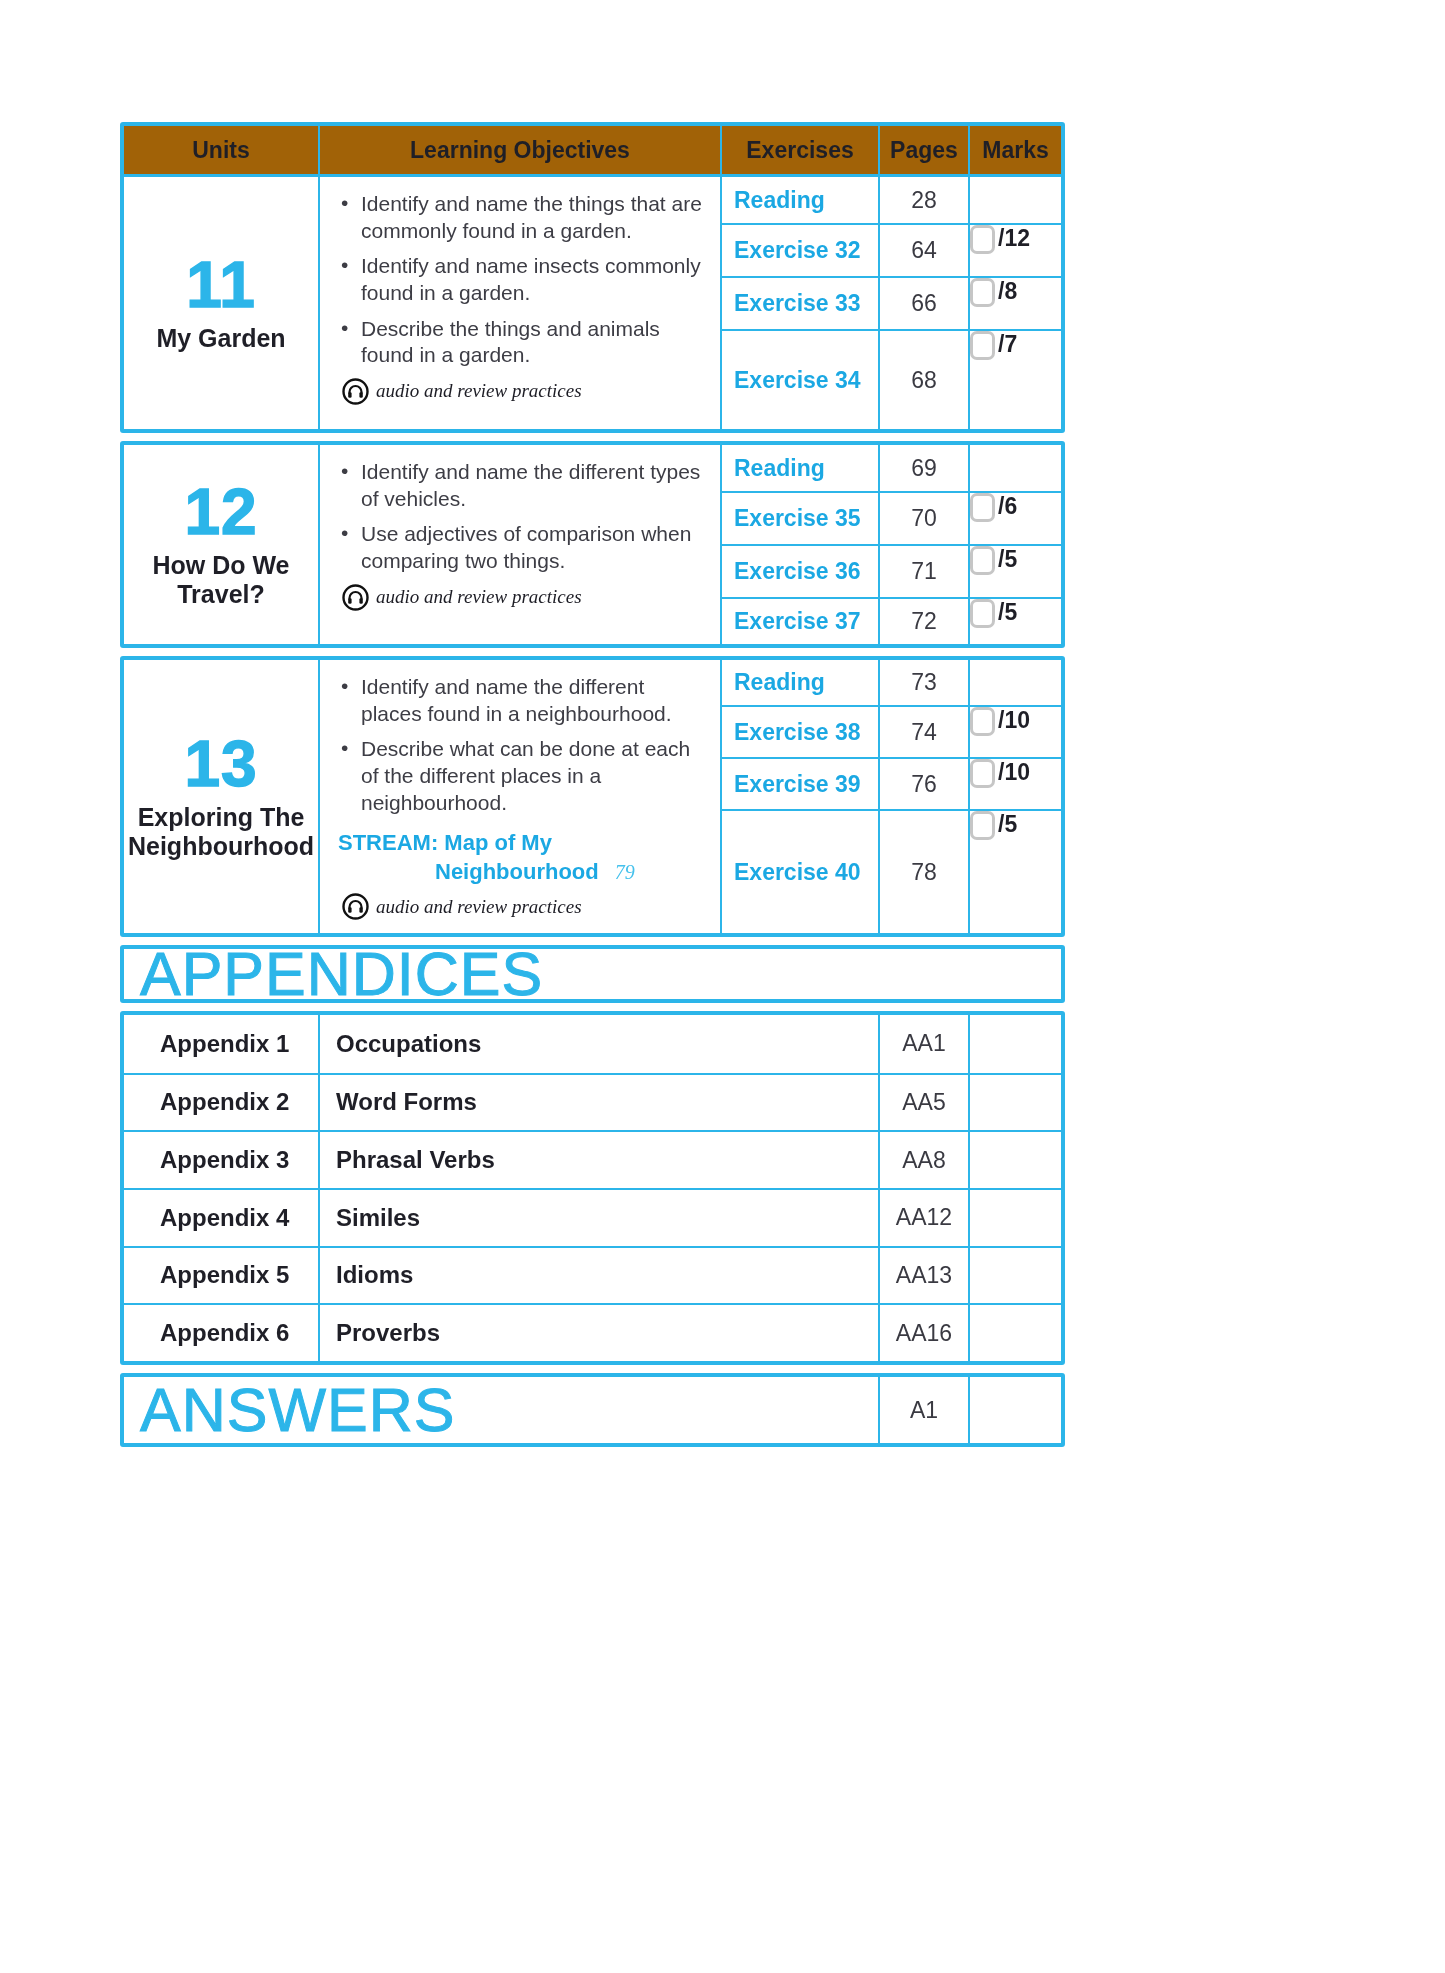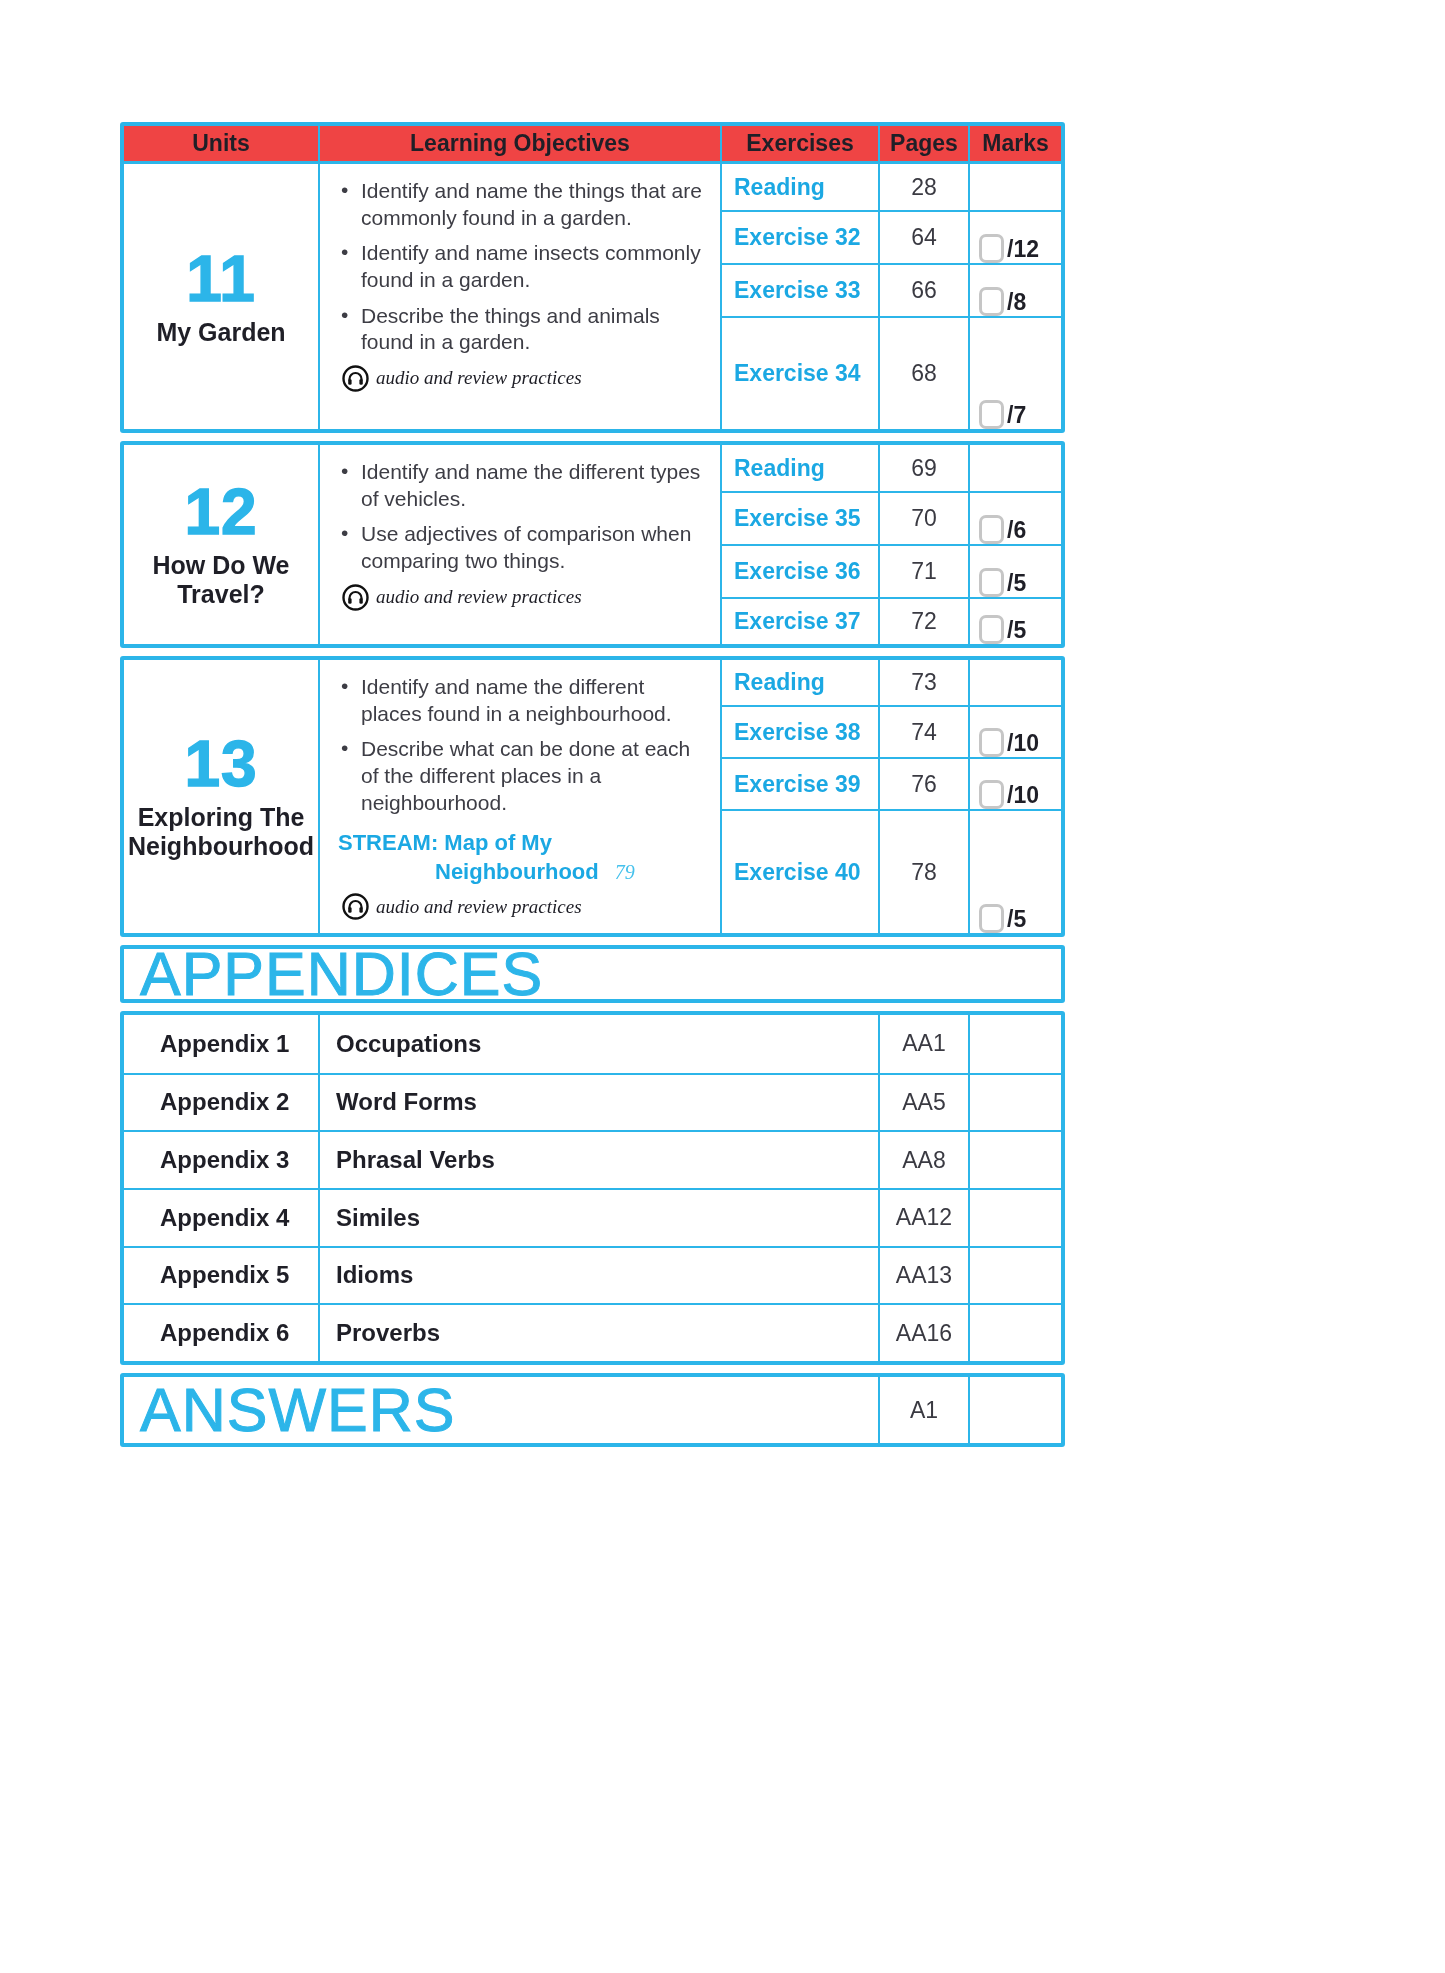--- a/index.html
+++ b/index.html
@@ -12,21 +12,21 @@
   *{box-sizing:border-box}
   html,body{margin:0;padding:0;background:#ffffff}
   .page{position:relative;width:1445px;height:1973px;background:#fff;
         font-family:"Liberation Sans",sans-serif;overflow:hidden}
   .toc{position:absolute;left:120px;top:122px;width:945px;
        display:flex;flex-direction:column;gap:8px}
   .box{border:4px solid var(--accent);border-radius:3px;background:#fff}
 
   
   .header-row{display:grid;grid-template-columns:194px 402px 158px 90px 1fr;
-              height:38px;background:#ef4444;border-bottom:3px solid var(--accent);flex:none}
+              height:51px;background:#a16207;border-bottom:3px solid var(--accent);flex:none}
   .hcell{display:flex;align-items:center;justify-content:center;
          font-weight:bold;font-size:23px;color:var(--ink)}
   .bl{border-left:2px solid var(--accent)}
   .bt{border-top:2px solid var(--accent)}
 
   
   .boxA{height:311px;display:flex;flex-direction:column}
   .unit-grid{display:grid;grid-template-columns:194px 402px 158px 90px 1fr}
   .gA{flex:1;grid-template-rows:46px 53px 53px auto}
   .boxB{height:207px;grid-template-rows:46px 53px 53px auto}
@@ -40,21 +40,21 @@
 
   .obj-cell{grid-column:2;grid-row:1/span 4;padding:14px 12px 12px 18px}
   .obj{position:relative;padding-left:23px;font-size:21px;line-height:1.27;
        color:var(--obj);margin-bottom:9px}
   .obj::before{content:"\2022";position:absolute;left:3px;top:-1px;color:var(--obj)}
 
   .ex-cell{grid-column:3;display:flex;align-items:center;padding-left:12px;
            font-size:23px;font-weight:bold;color:var(--accent-text)}
   .pg-cell{grid-column:4;display:flex;align-items:center;justify-content:center;
            font-size:23px;color:#3a3a42}
-  .mk-cell{grid-column:5;display:flex;align-items:flex-end;padding-left:9px;
+  .mk-cell{grid-column:5;display:flex;align-items:flex-start;
            font-size:23px;font-weight:bold;color:var(--ink)}
   .gr1{grid-row:1}.gr2{grid-row:2}.gr3{grid-row:3}.gr4{grid-row:4}
 
   .checkbox{width:25px;height:29px;border:3px solid #c6c6c6;border-radius:7px;
             background:#fff;display:inline-block;margin-right:3px;flex:none}
 
   .audio{display:flex;align-items:center;gap:7px;margin:4px 0 0 4px}
   .audio-icon svg{display:block}
   .audio-text{font-family:"Liberation Serif",serif;font-style:italic;
               font-size:19px;color:#1d1d25}

